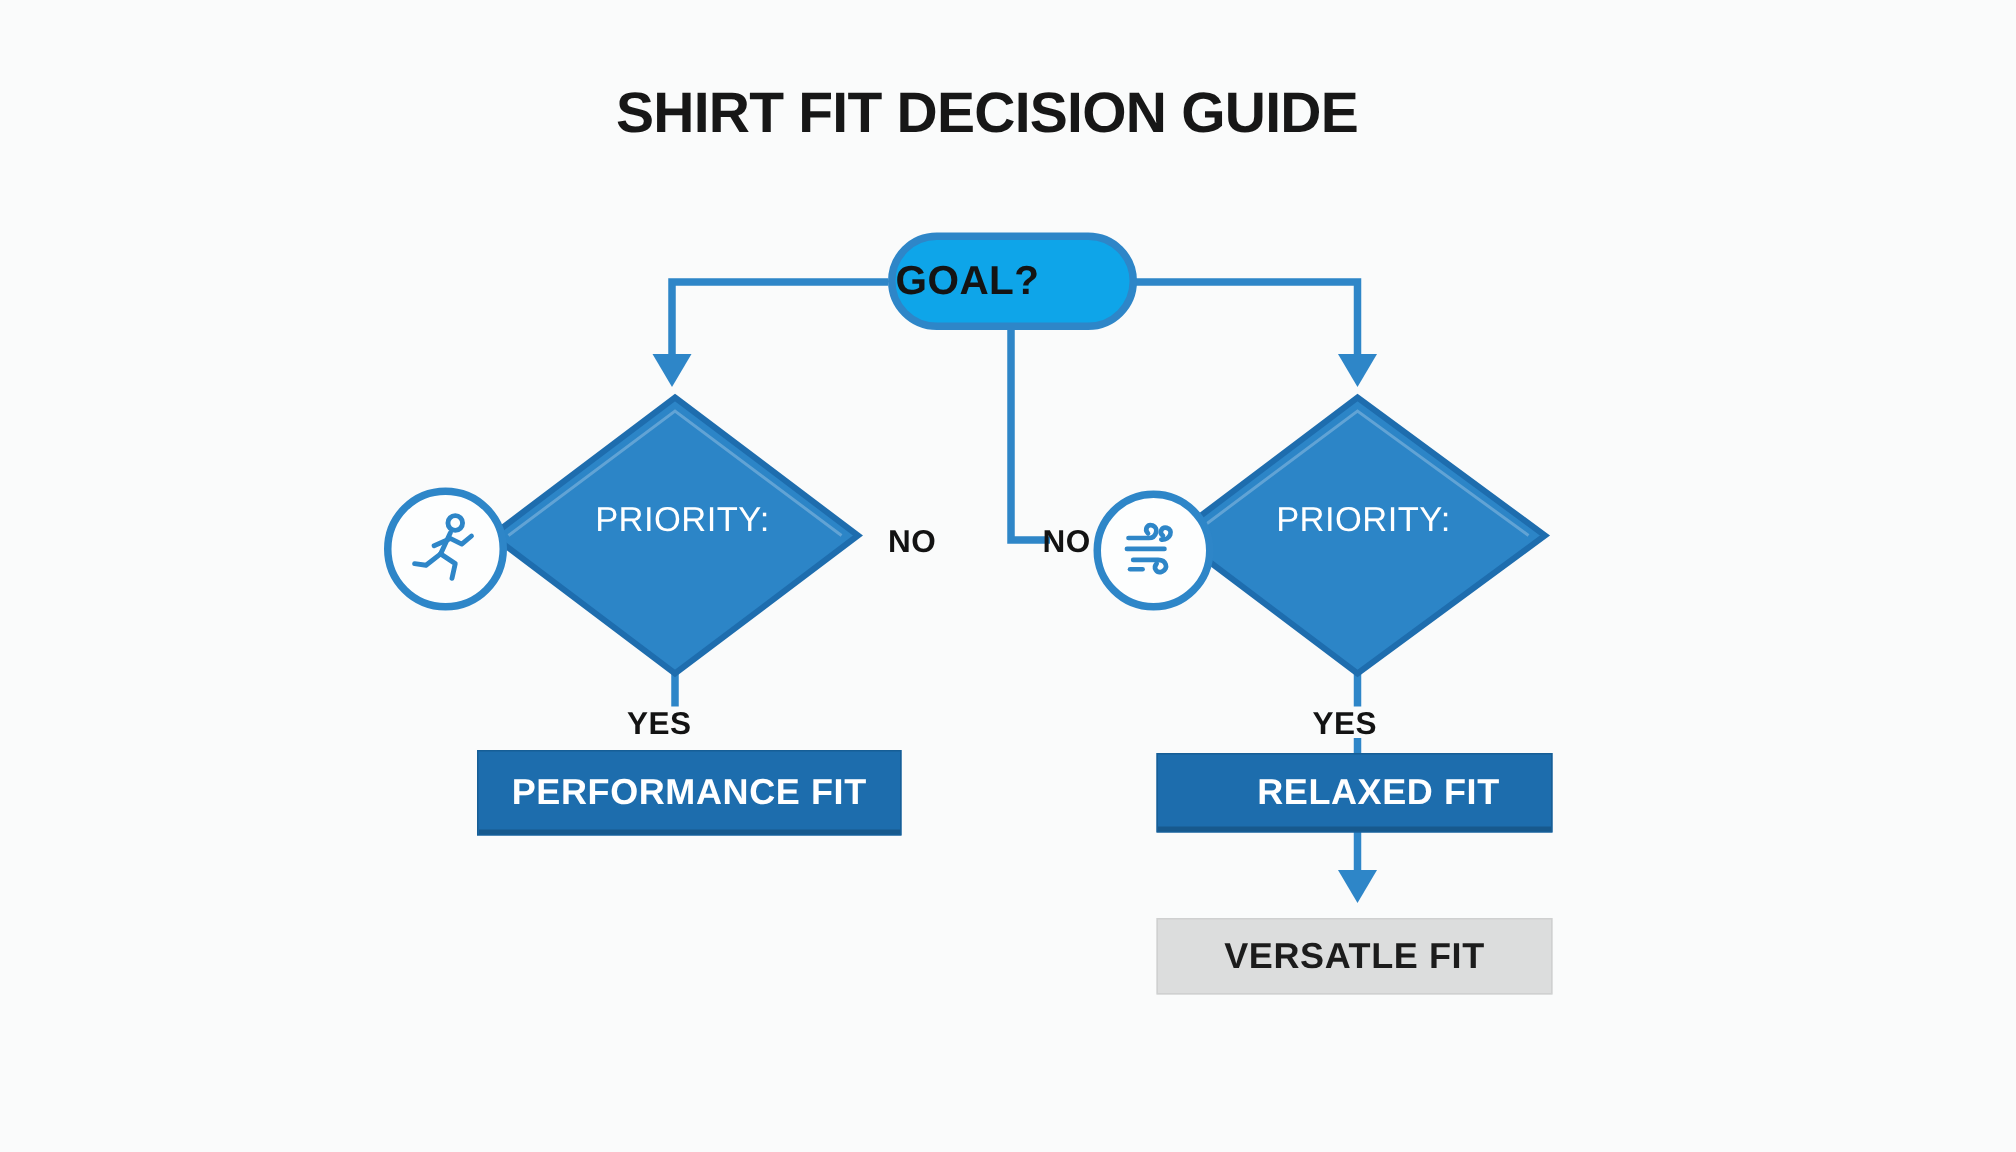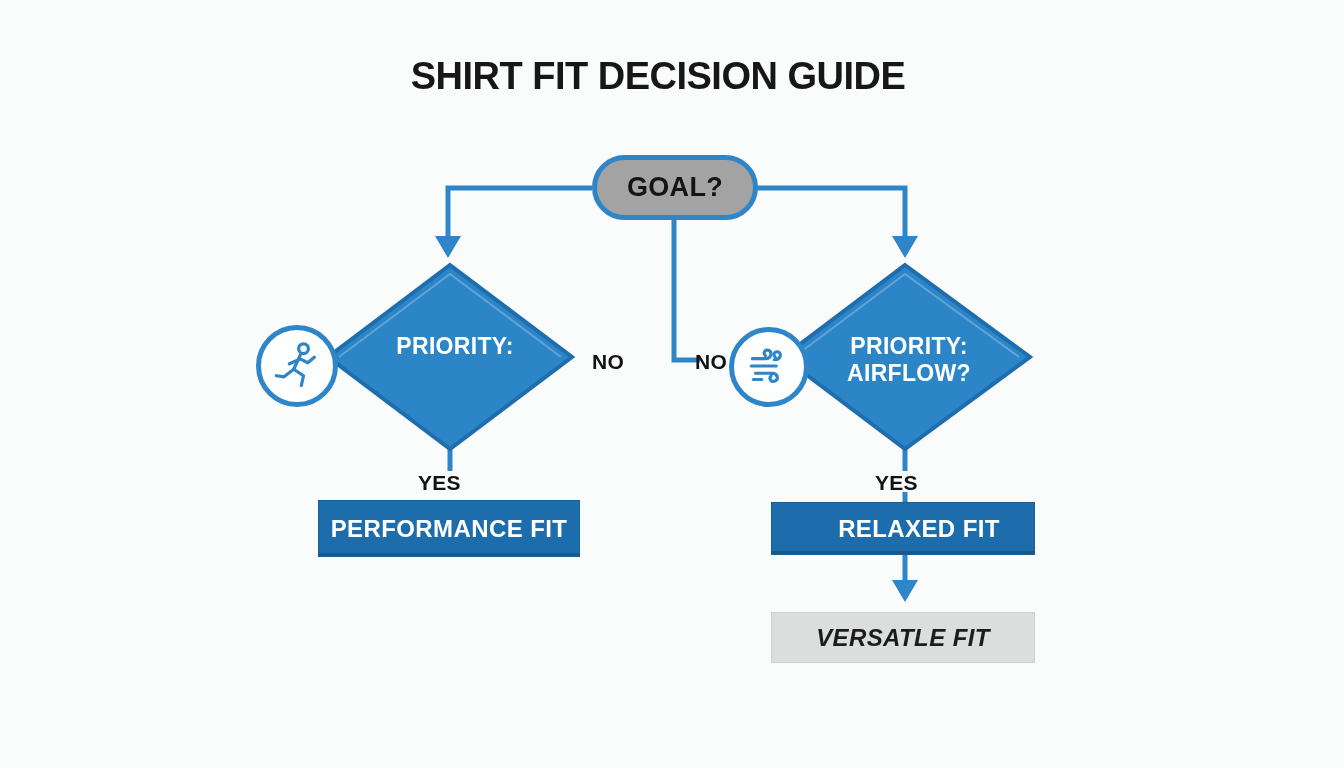--- a/index.html
+++ b/index.html
@@ -22,33 +22,33 @@
   .layer{position:absolute;left:0;top:0;z-index:1;}
 
   .page-title{
     position:absolute;left:0;top:55px;width:1344px;z-index:2;
     text-align:center;font-size:38px;font-weight:700;letter-spacing:-0.5px;
     color:var(--text-dark);transform:translateX(-14px);
   }
 
   .pill{
     position:absolute;left:592px;top:155px;width:166px;height:65px;z-index:3;
-    background:#a3a3a3;border:5px solid var(--accent);border-radius:33px;
-    display:flex;align-items:center;justify-content:center;
+    background:#0ea5e9;border:5px solid var(--accent);border-radius:33px;
+    display:flex;align-items:center;justify-content:flex-start;
     font-size:27px;font-weight:700;color:#141414;letter-spacing:0.3px;
   }
 
   .line{stroke:var(--accent);stroke-width:5;fill:none;stroke-linejoin:miter;}
   .arrowhead{fill:var(--accent);stroke:none;}
   .diamond{fill:var(--diamond-fill);stroke:var(--diamond-border);stroke-width:4;stroke-linejoin:miter;}
   .diamond-bevel{fill:none;stroke:rgba(255,255,255,0.25);stroke-width:2;}
 
   .diamond-text{
     position:absolute;z-index:2;text-align:center;color:#ffffff;
-    font-weight:700;font-size:23px;line-height:27px;letter-spacing:0.3px;
+    font-weight:400;font-size:23px;line-height:27px;letter-spacing:0.3px;
   }
   .diamond-text-left{left:360px;top:333px;width:190px;}
   .diamond-text-right{left:812px;top:333px;width:194px;}
 
   .decision-label{
     position:absolute;z-index:2;font-weight:700;font-size:21px;color:#131313;
     text-align:left;letter-spacing:0.3px;
   }
   .no-left{left:592px;top:350px;width:44px;}
   .no-right{left:695px;top:350px;width:44px;}
@@ -56,25 +56,25 @@
   .yes-right{left:875px;top:471px;width:60px;}
 
   .result-box{
     position:absolute;z-index:2;display:flex;align-items:center;justify-content:center;
     font-weight:700;font-size:24px;letter-spacing:0.4px;
   }
   .box-blue{
     background:var(--box-blue);color:#ffffff;border:1px solid #165e96;
     box-shadow:inset 0 -3px 0 rgba(0,0,0,0.18);
   }
-  .box-performance{left:318px;top:500px;width:262px;height:57px;}
+  .box-performance{left:318px;top:500px;width:283px;height:57px;}
   .box-relaxed{left:771px;top:502px;width:264px;height:53px;padding-left:32px;}
   .box-versatile{
     left:771px;top:612px;width:264px;height:51px;
-    background:var(--box-gray);border:1px solid #cfd0d0;color:#1c1c1c;font-style:italic;
+    background:var(--box-gray);border:1px solid #cfd0d0;color:#1c1c1c;
   }
 
   .icon-circle{
     position:absolute;z-index:4;border-radius:50%;
     background:#fdfefe;border:5px solid var(--accent);
     display:flex;align-items:center;justify-content:center;
   }
   .circle-left{left:256px;top:325px;width:82px;height:82px;}
   .circle-right{left:729px;top:327px;width:80px;height:80px;}
   .icon-circle svg{stroke:var(--accent);fill:none;stroke-width:3;stroke-linecap:round;stroke-linejoin:round;}
@@ -107,21 +107,20 @@
 
   <div class="pill">
     <span>GOAL?</span>
   </div>
 
   <div class="diamond-text diamond-text-left">
     <div>PRIORITY:</div>
   </div>
   <div class="diamond-text diamond-text-right">
     <div>PRIORITY:</div>
-    <div>AIRFLOW?</div>
   </div>
 
   <div class="decision-label no-left">NO</div>
   <div class="decision-label no-right">NO</div>
   <div class="decision-label yes-left">YES</div>
   <div class="decision-label yes-right">YES</div>
 
   <div class="result-box box-blue box-performance">
     <span>PERFORMANCE FIT</span>
   </div>

